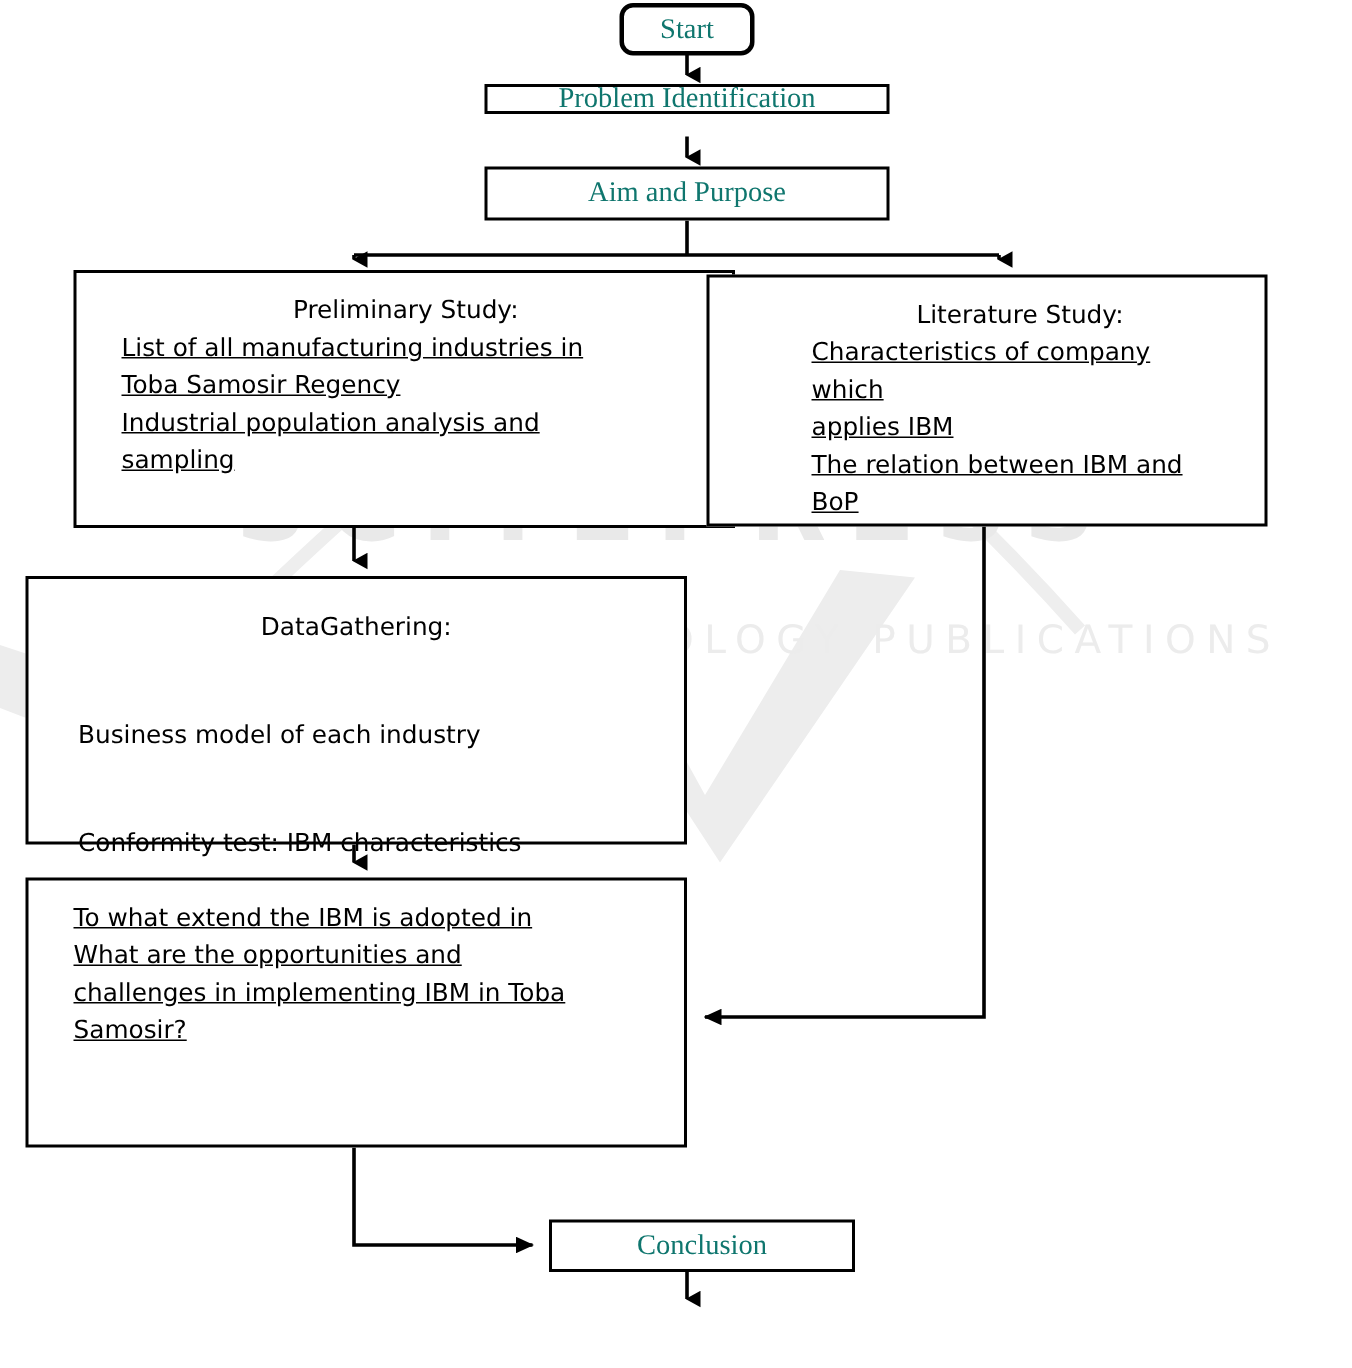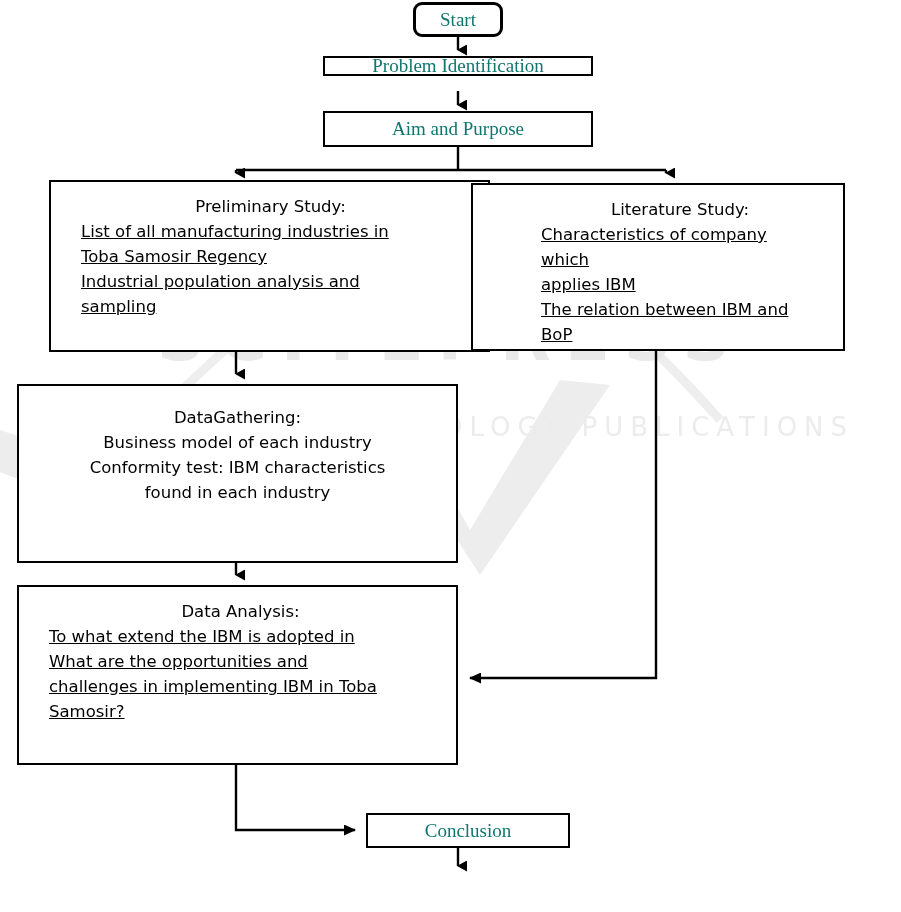--- a/index.html
+++ b/index.html
@@ -85,21 +85,21 @@
     display: block;
     text-align: center;
   }
   .sans-block .body-left {
     display: block;
     text-align: left;
     text-decoration: underline;
   }
   .sans-block .body-center {
     display: block;
-    text-align: center;
+    margin-top: 47px;
   }
 
   .box-inner {
     width: 100%;
     height: 100%;
     position: relative;
   }
   .box-text {
     position: absolute;
     left: 0;
@@ -217,21 +217,20 @@
         <span class="body-center">Business model of each industry</span>
         <span class="body-center">Conformity test: IBM characteristics</span>
         <span class="body-center">found in each industry</span>
       </div>
     </div>
   </div>
 
   <div class="node" id="node-analysis" style="left:17px; top:585px; width:441px; height:180px;">
     <div class="box-inner">
       <div class="box-text sans-block" style="top:12px; padding:0 24px 0 30px;">
-        <span class="head">Data Analysis:</span>
         <span class="body-left">To what extend the IBM is adopted in</span>
         <span class="body-left">What are the opportunities and</span>
         <span class="body-left">challenges in implementing IBM in Toba</span>
         <span class="body-left">Samosir?</span>
       </div>
     </div>
   </div>
 
   <div class="node" id="node-conclusion" style="left:366px; top:813px; width:204px; height:35px;">
     <span class="label serif-label">Conclusion</span>

